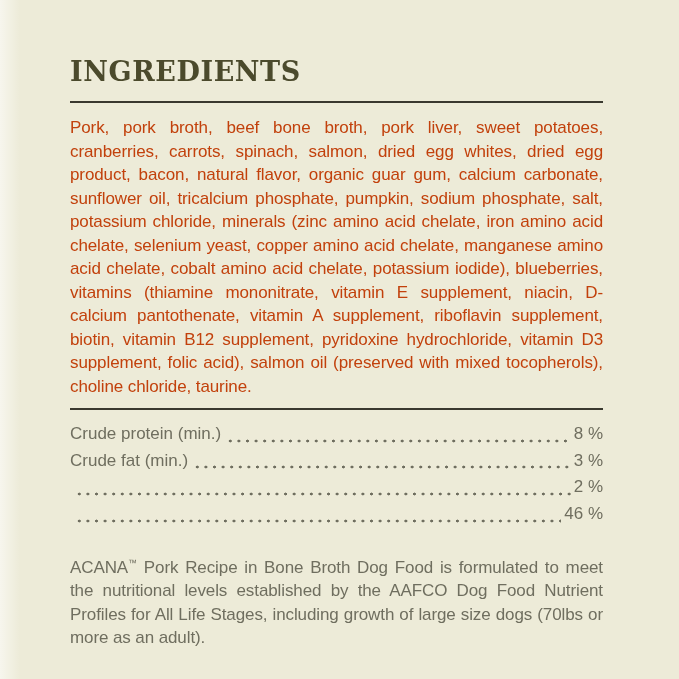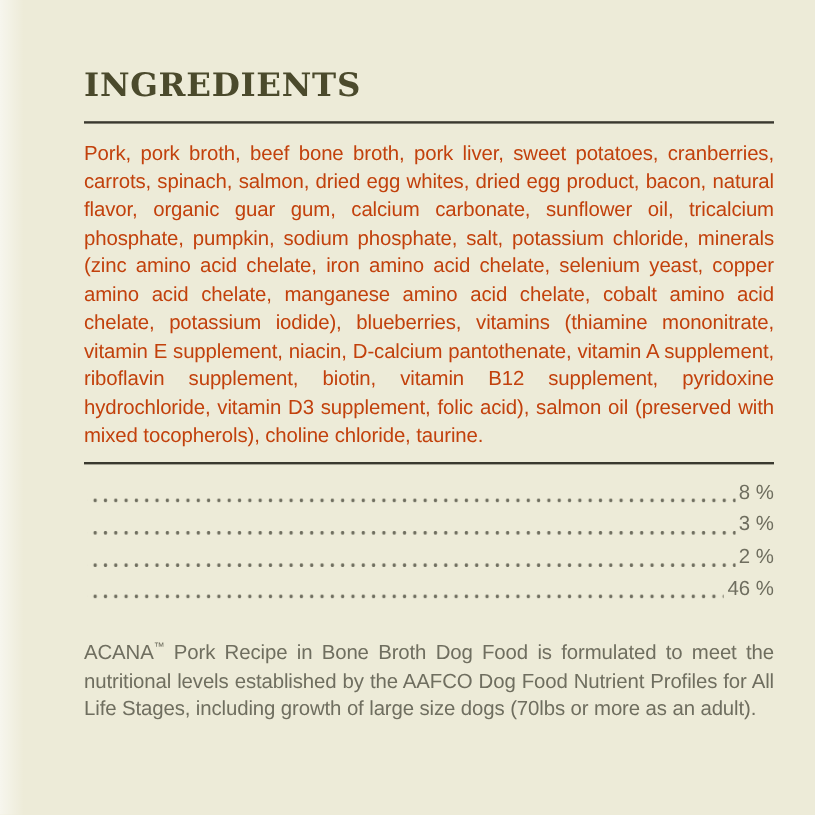--- a/index.html
+++ b/index.html
@@ -10,21 +10,21 @@
     position: relative;
     overflow: hidden;
   }
   .edge-light {
     position: absolute; left: 0; top: 0; bottom: 0; width: 20px;
     background: linear-gradient(to right, rgba(255,255,255,0.55), rgba(255,255,255,0));
     pointer-events: none;
   }
   .page {
     position: absolute; inset: 0;
-    padding: 57px 34px 0 70px;
+    padding: 57px 76px 0 70px;
     box-sizing: border-box;
   }
   .section-title {
     margin: 0;
     font-family: "DejaVu Serif", serif;
     font-weight: bold;
     font-size: 27px;
     line-height: 30px;
     letter-spacing: 0.6px;
     color: #4b4a2c;
@@ -88,24 +88,26 @@
     <h1 class="section-title">INGREDIENTS</h1>
     <div class="rule"></div>
     <p class="body-text">Pork, pork broth, beef bone broth, pork liver, sweet potatoes, cranberries, carrots, spinach, salmon, dried egg whites, dried egg product, bacon, natural flavor, organic guar gum, calcium carbonate, sunflower oil, tricalcium phosphate, pumpkin, sodium phosphate, salt, potassium chloride, minerals (zinc amino acid chelate, iron amino acid chelate, selenium yeast, copper amino acid chelate, manganese amino acid chelate, cobalt amino acid chelate, potassium iodide), blueberries, vitamins (thiamine mononitrate, vitamin E supplement, niacin, D-calcium pantothenate, vitamin A supplement, riboflavin supplement, biotin, vitamin B12 supplement, pyridoxine hydrochloride, vitamin D3 supplement, folic acid), salmon oil (preserved with mixed tocopherols), choline chloride, taurine.</p>
   </section>
 
   <section class="ga-section">
     <div class="rule"></div>
 
     <div class="ga-table">
       <div class="ga-row">
+        <span class="ga-label">Crude protein (min.)</span>
         <span class="ga-dots"></span>
         <span class="ga-value">8 %</span>
       </div>
       <div class="ga-row">
+        <span class="ga-label">Crude fat (min.)</span>
         <span class="ga-dots"></span>
         <span class="ga-value">3 %</span>
       </div>
       <div class="ga-row">
         <span class="ga-dots"></span>
         <span class="ga-value">2 %</span>
       </div>
       <div class="ga-row">
         <span class="ga-dots"></span>
         <span class="ga-value">46 %</span>

